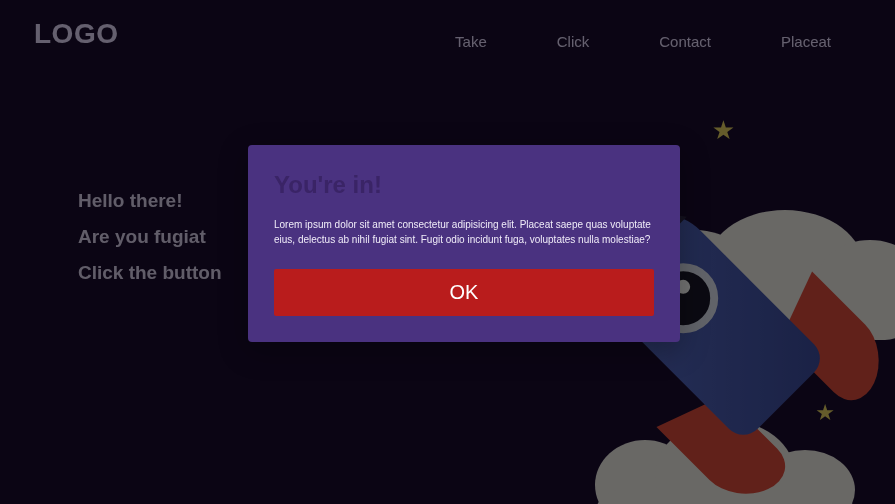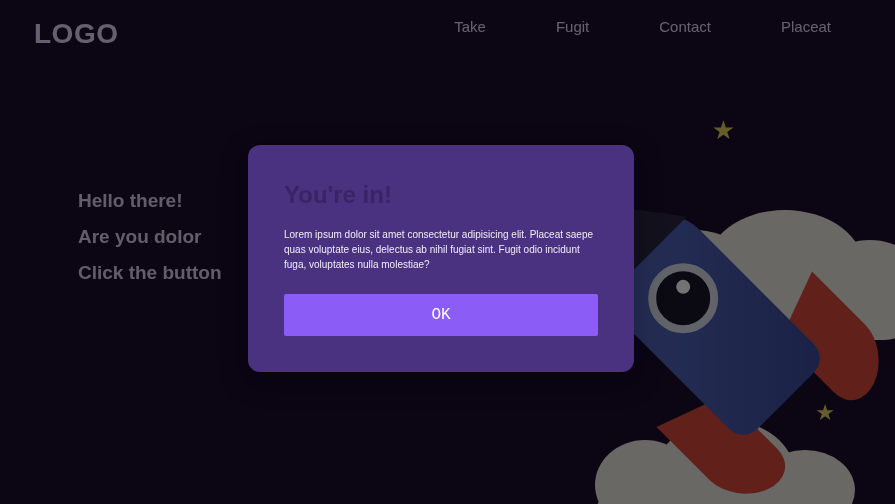--- a/index.html
+++ b/index.html
@@ -8,21 +8,21 @@
       background: #1a0d2e;
       font-family: -apple-system, BlinkMacSystemFont, "Segoe UI", Arial, sans-serif;
       position: relative; overflow: hidden;
     }
     .backdrop {
       position: absolute; inset: 0;
       background: rgba(0,0,0,0.55);
       z-index: 50;
     }
     .header {
-      display: flex; align-items: flex-start; padding: 18px 34px 0 34px;
+      display: flex; align-items: flex-end; padding: 18px 34px 0 34px;
     }
     .logo { color: #e0d6f5; font-size: 28px; font-weight: 600; letter-spacing: 0.5px; }
     .nav { margin-left: auto; display: flex; gap: 70px; padding-right: 30px; }
     .nav a { color: #e0d6f5; font-size: 15px; text-decoration: none; }
     .hero {
       position: absolute; left: 78px; top: 190px; z-index: 10;
     }
     .hero-line { color: #d8cfe8; font-size: 19px; font-weight: 700; margin-bottom: 14px; }
     .cta {
       margin-top: 28px; padding: 12px 22px; background: transparent;
@@ -62,47 +62,47 @@
       background:#fff; border-radius:50%;
     }
     .fin-l, .fin-r {
       position: absolute; bottom: 10px; width: 70px; height: 110px;
       background: #d84a3a; border-radius: 0 0 40px 40px;
     }
     .fin-l { left: 30px; transform: skewY(20deg); }
     .fin-r { right: 30px; transform: skewY(-20deg); }
     
     .modal {
-      position: absolute; left: 248px; top: 145px; width: 386px;
-      background: #4a3280; padding: 36px; z-index: 100;
-      border-radius: 12px; box-shadow: 0 8px 30px rgba(0,0,0,0.3);
+      position: absolute; left: 248px; top: 145px; width: 432px;
+      background: #4a3280; padding: 26px; z-index: 100;
+      border-radius: 4px; box-shadow: 0 8px 30px rgba(0,0,0,0.3);
     }
     .modal-title { color: #3a2466; font-size: 24px; font-weight: 700; margin-bottom: 18px; }
     .modal-body { color: #f0ecf8; font-size: 10px; line-height: 1.5; margin-bottom: 22px; }
     .modal-ok {
-      width: 100%; padding: 12px; background: #8b5cf6; color: #fff;
-      border: none; font-size: 16px; cursor: pointer; border-radius: 2px; font-family: Liberation Mono, monospace;
+      width: 100%; padding: 12px; background: #b91c1c; color: #fff;
+      border: none; font-size: 20px; cursor: pointer; border-radius: 2px;
     }
   </style>
 </head>
 <body>
 
 <div class="header">
   <div class="logo">LOGO</div>
   <nav class="nav">
     <a href="#">Take</a>
-    <a href="#">Fugit</a>
+    <a href="#">Click</a>
     <a href="#">Contact</a>
     <a href="#">Placeat</a>
   </nav>
 </div>
 
 <div class="hero">
   <div class="hero-line">Hello there!</div>
-  <div class="hero-line">Are you dolor</div>
+  <div class="hero-line">Are you fugiat</div>
   <div class="hero-line">Click the button</div>
 </div>
 
 <div class="art">
   <span class="star star1">★</span>
   <span class="star star2">★</span>
   <div class="cloud1">
     <div class="cloud-blob" style="width:120px;height:100px;left:0;top:-10px;"></div>
     <div class="cloud-blob" style="width:160px;height:120px;left:70px;top:-30px;"></div>
     <div class="cloud-blob" style="width:110px;height:90px;left:180px;top:0;"></div>

